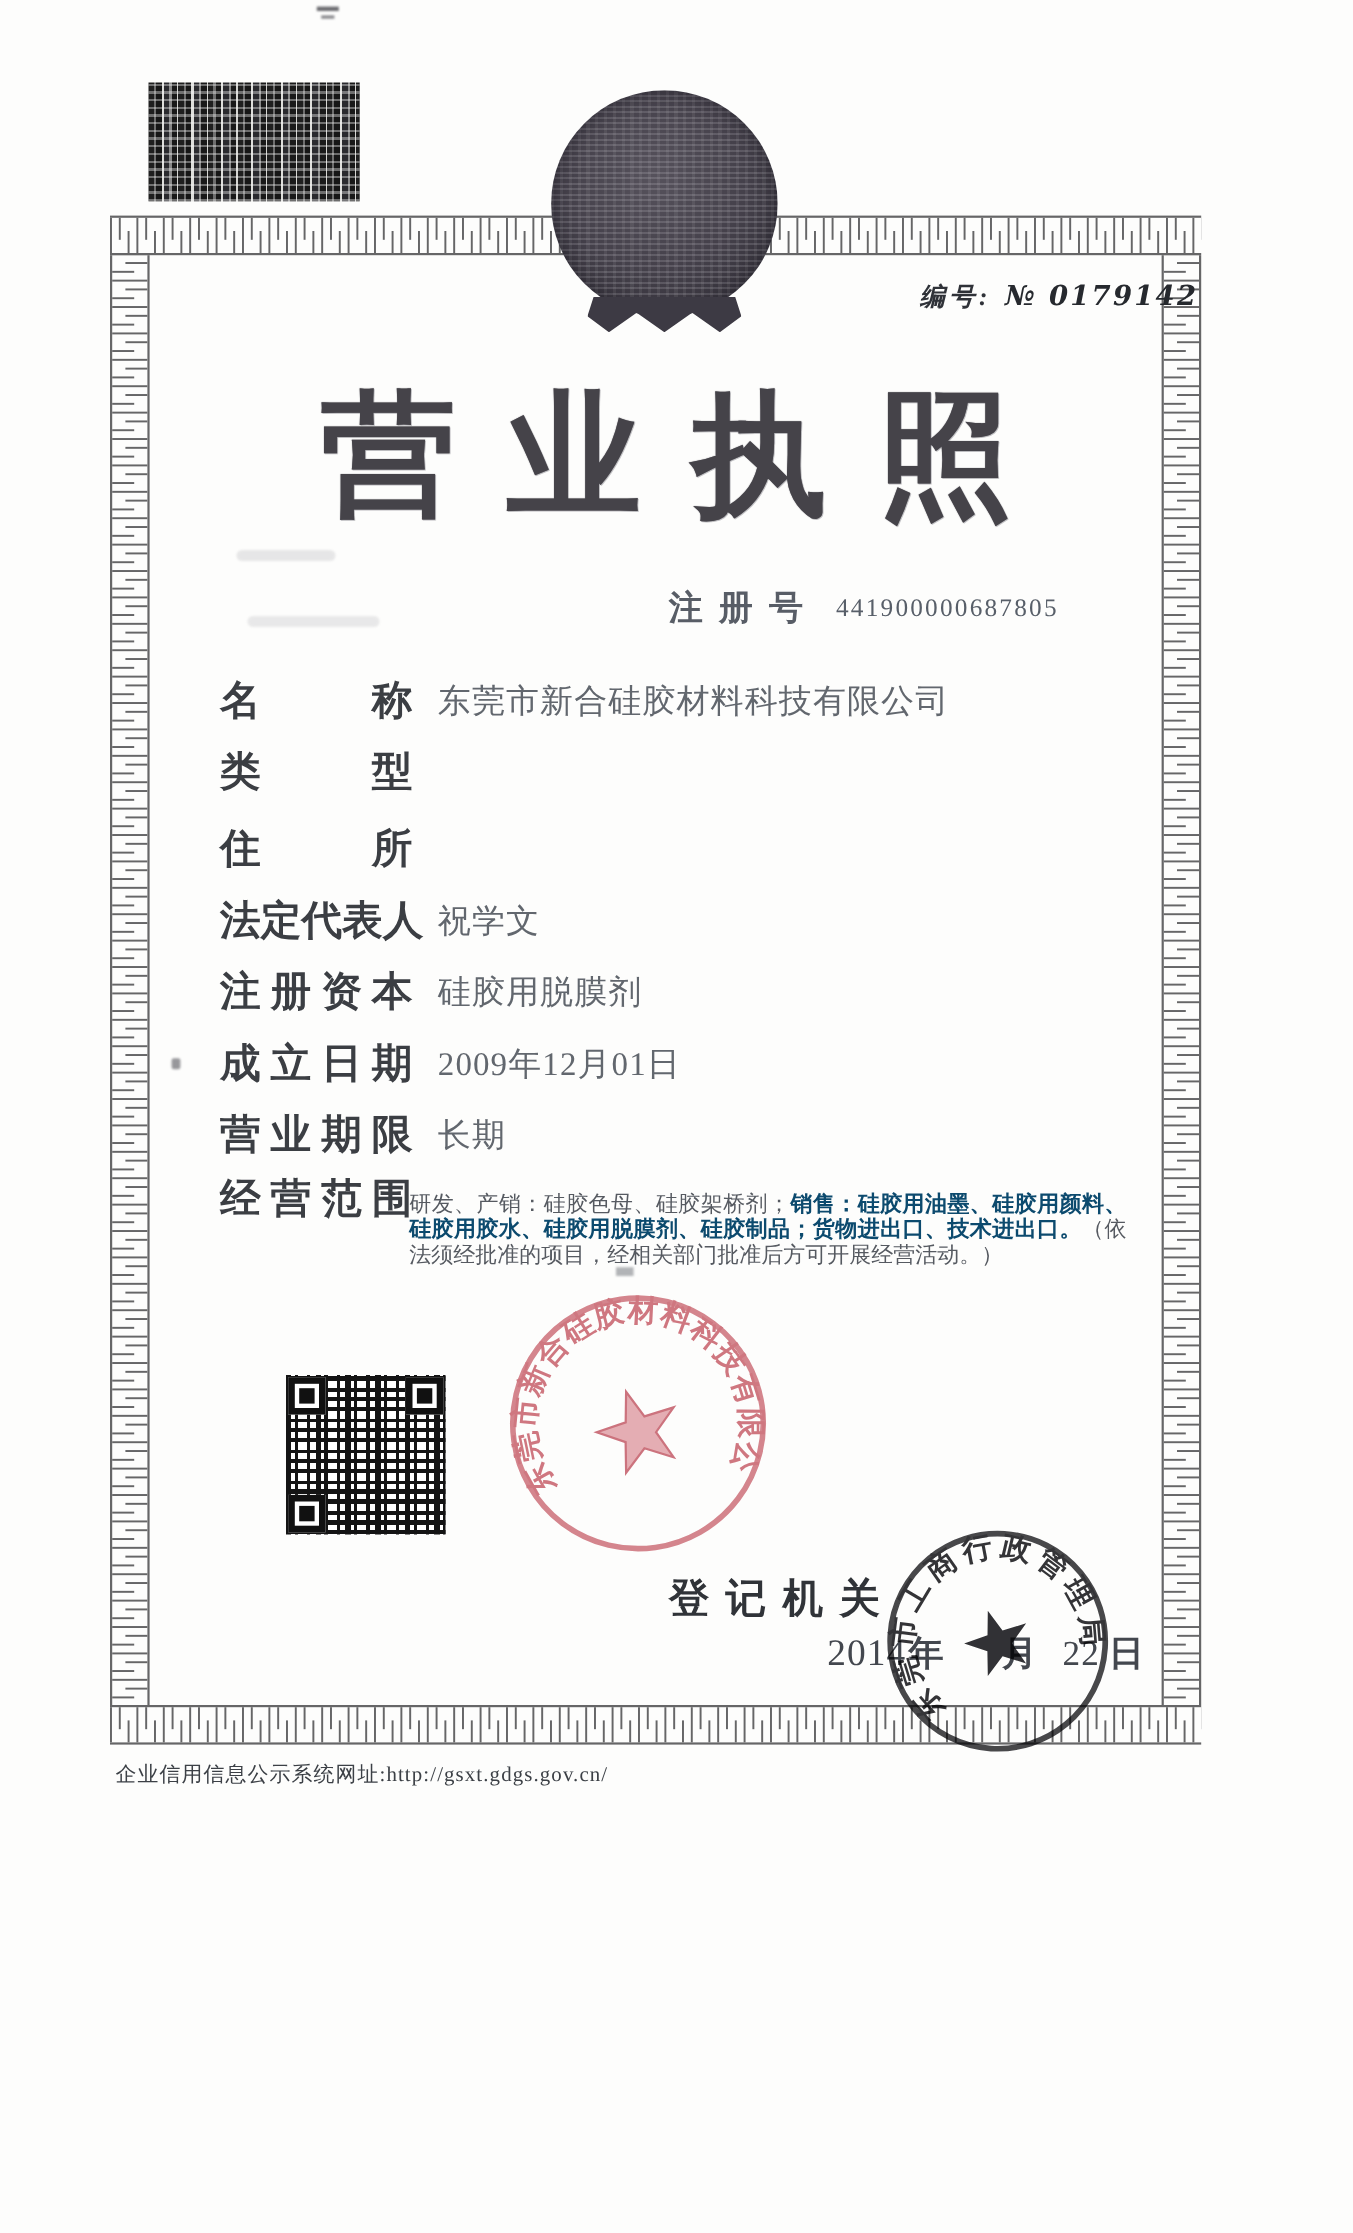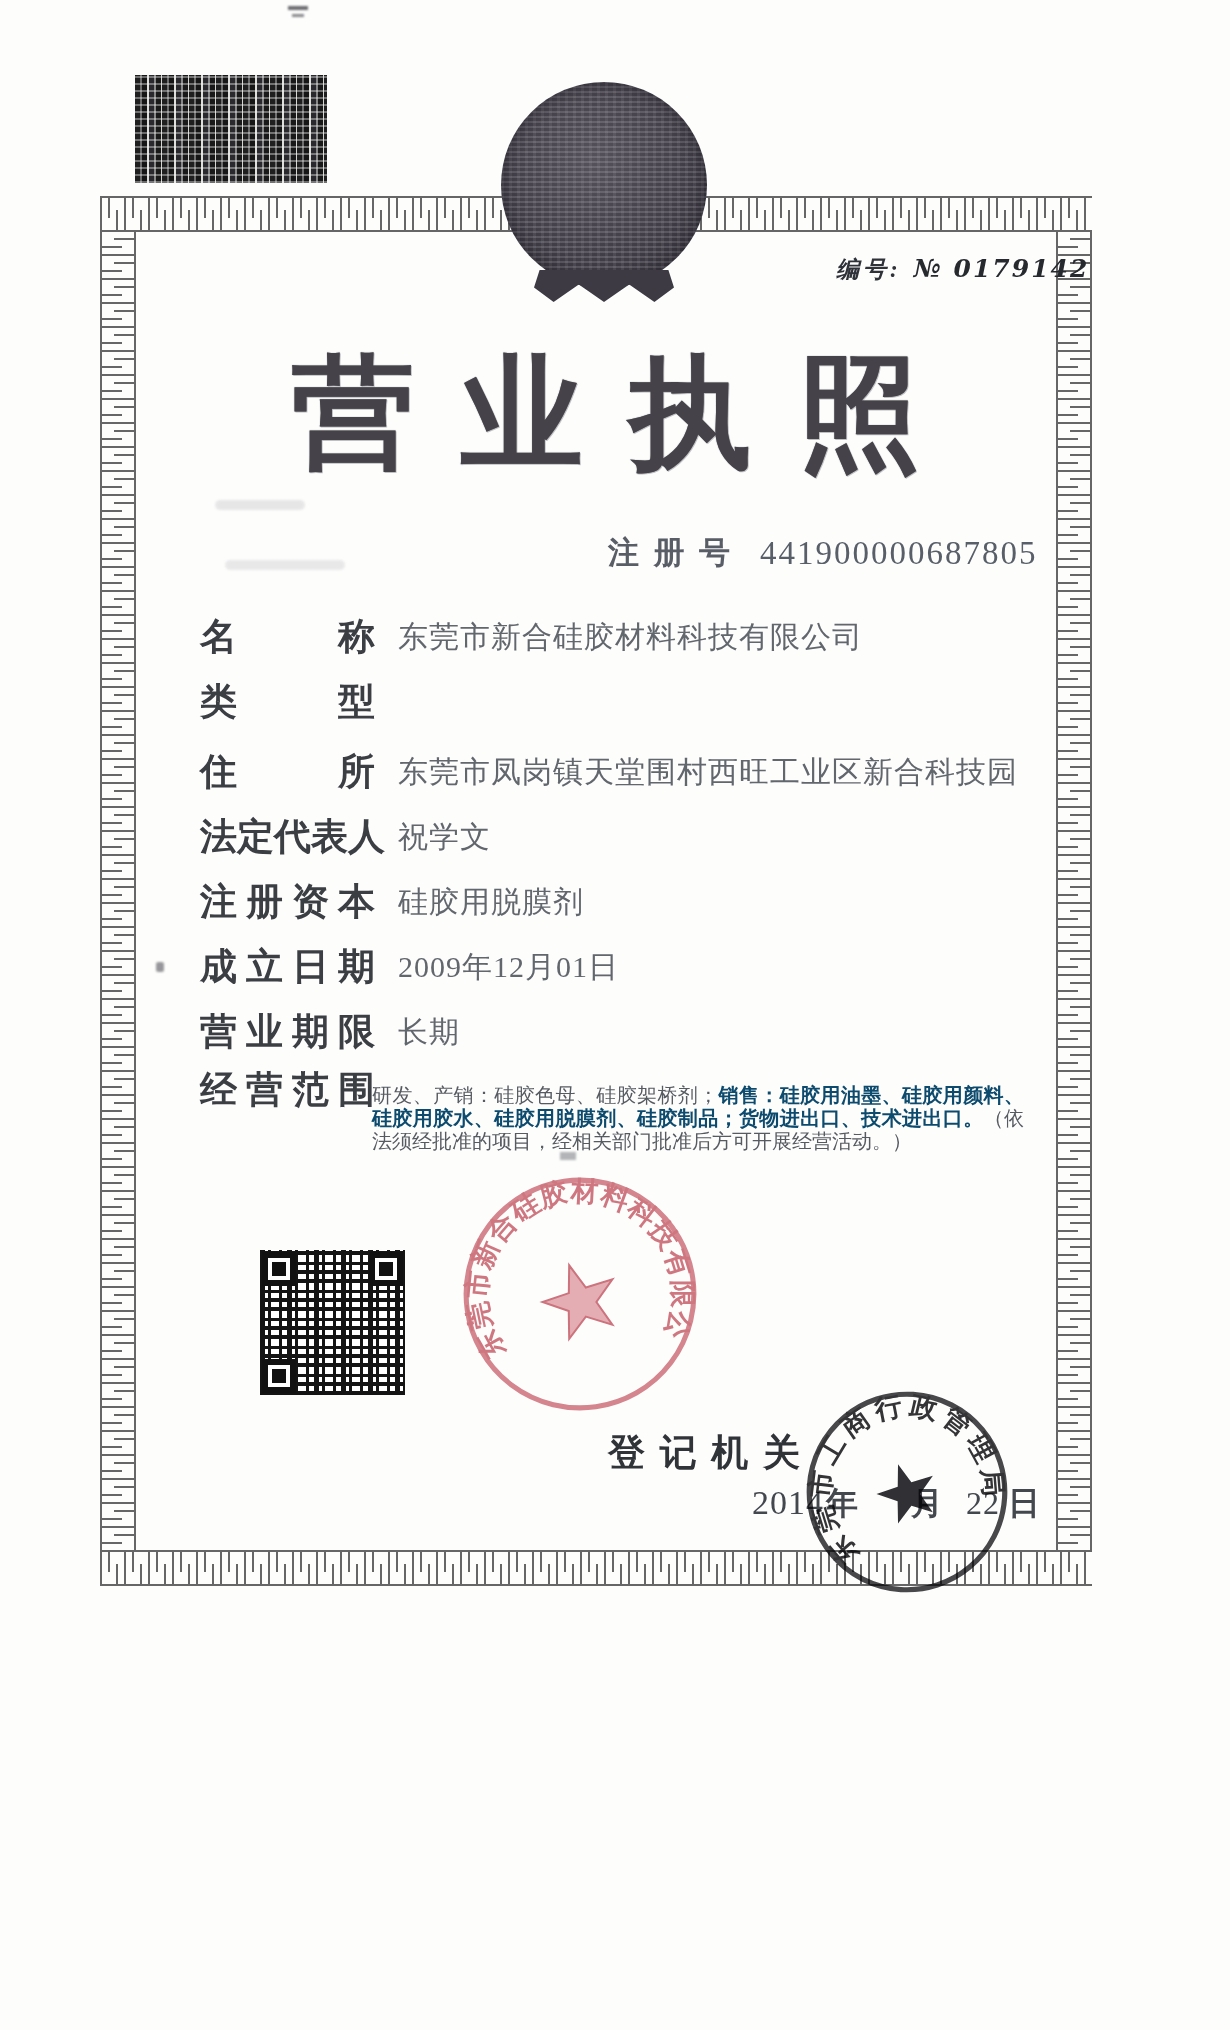--- a/index.html
+++ b/index.html
@@ -68,21 +68,21 @@
   .serial .s-num{font-size:25px;color:#26292e;font-weight:bold;font-family:"DejaVu Serif","Liberation Serif",serif;letter-spacing:2px;}
   .title{
     left:292px;top:346px;width:628px;font-size:122px;font-weight:900;color:#454349;
     font-family:"Liberation Sans","DejaVu Sans",sans-serif;line-height:1.1;z-index:4;
     text-shadow:0 0 1px rgba(60,58,66,.8), 1px 1px 0 rgba(110,108,118,.35);
     filter:blur(.3px);
   }
   .spread{display:flex;justify-content:space-between;}
   .regno{left:608px;top:532px;display:flex;align-items:center;z-index:4;}
   .regno .r-lab{width:122px;font-size:31px;color:#585d66;font-weight:bold;}
-  .regno .r-val{margin-left:30px;font-size:33px;color:#585f69;letter-spacing:2px;}
+  .regno .r-val{margin-left:30px;font-size:23px;color:#585f69;letter-spacing:2px;}
   .row{position:absolute;display:flex;align-items:center;height:50px;z-index:4;}
   .row .lab{width:175px;font-size:37px;font-weight:bold;color:#3b3e43;}
   .row .val{margin-left:23px;font-size:30px;color:#62676e;letter-spacing:1px;white-space:nowrap;}
   .r-name{left:200px;top:612px;}
   .r-type{left:200px;top:677px;}
   .r-addr{left:200px;top:747px;}
   .r-legal{left:200px;top:812px;}
   .r-cap{left:200px;top:877px;}
   .r-est{left:200px;top:942px;}
   .r-term{left:200px;top:1007px;}
@@ -180,21 +180,20 @@
   <span class="lab spread">
       <span>类</span>
       <span>型</span>
     </span>
 </div>
 <div class="row r-addr">
   <span class="lab spread">
       <span>住</span>
       <span>所</span>
     </span>
-  <span class="val">东莞市凤岗镇天堂围村西旺工业区新合科技园</span>
 </div>
 <div class="row r-legal">
   <span class="lab spread">
       <span>法</span>
       <span>定</span>
       <span>代</span>
       <span>表</span>
       <span>人</span>
     </span>
   <span class="val">祝学文</span>
@@ -283,13 +282,14 @@
     <defs>
       <path id="rs-arc" d="M 39.4 142.4 A 74 74 0 1 1 160.6 142.4" fill="none"></path>
     </defs>
     <text font-size="26" fill="#222226" letter-spacing="5" font-weight="bold">
       <textPath href="#rs-arc">东莞市工商行政管理局</textPath>
     </text>
   </svg>
 </div>
 
 <div class="abs footer">
+  <span class="fl">企业信用信息公示系统网址:http://gsxt.gdgs.gov.cn/</span>
 </div>
 
 </body></html>

